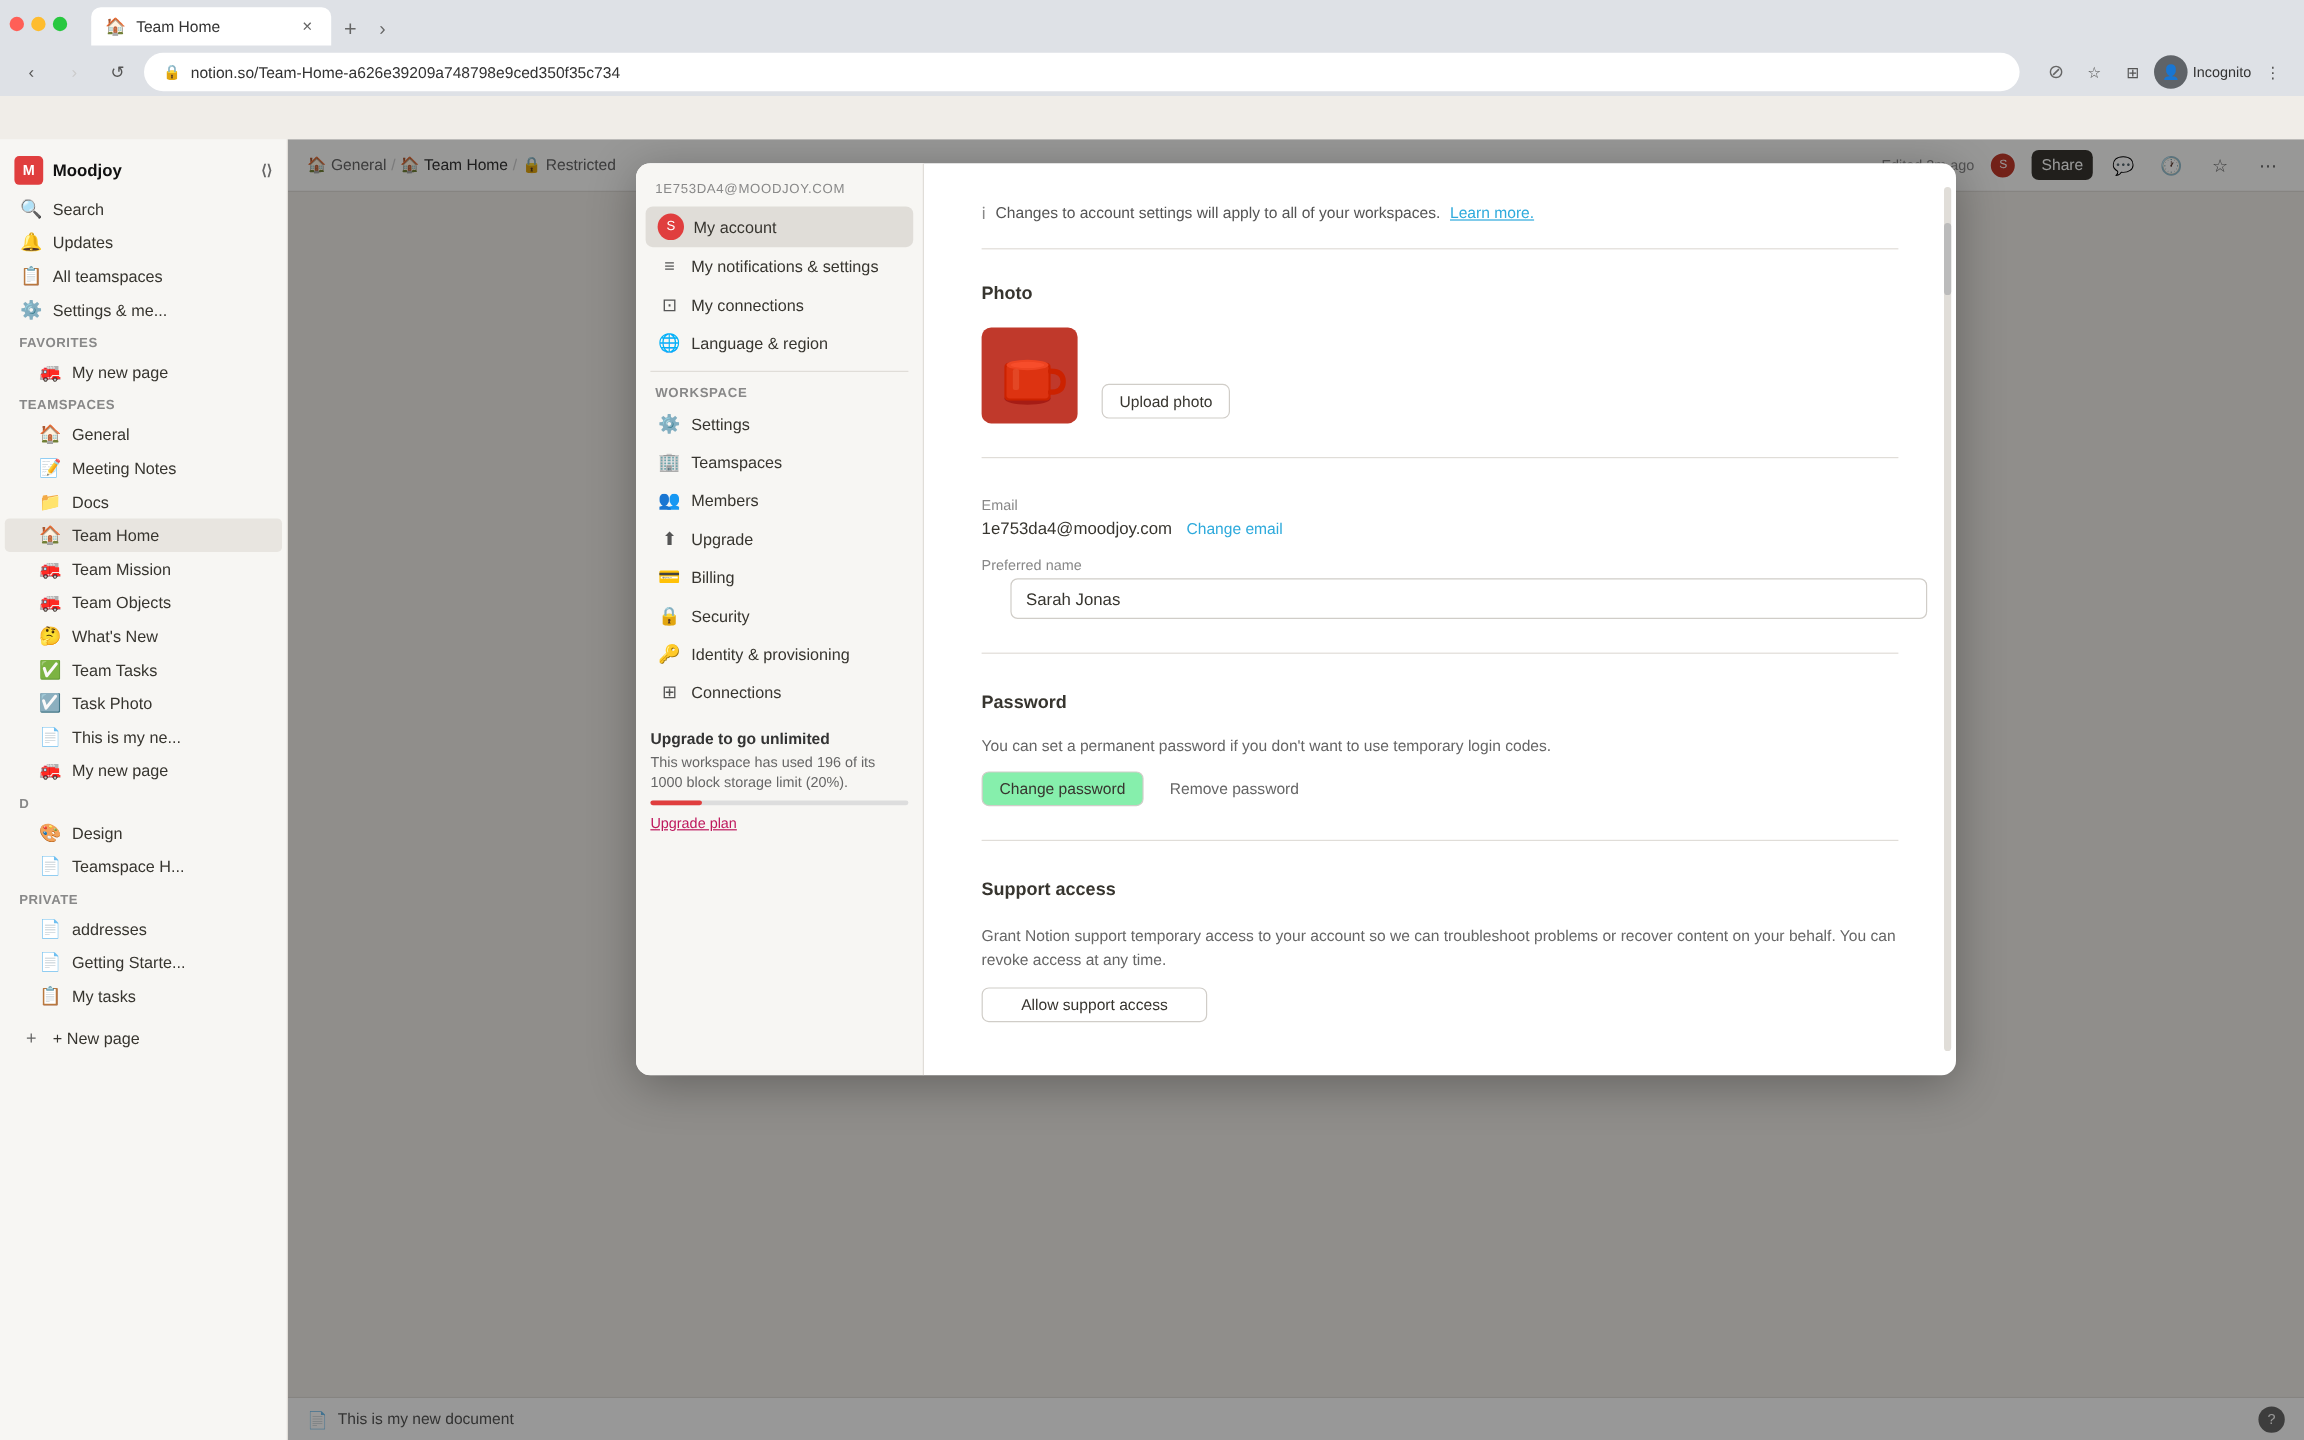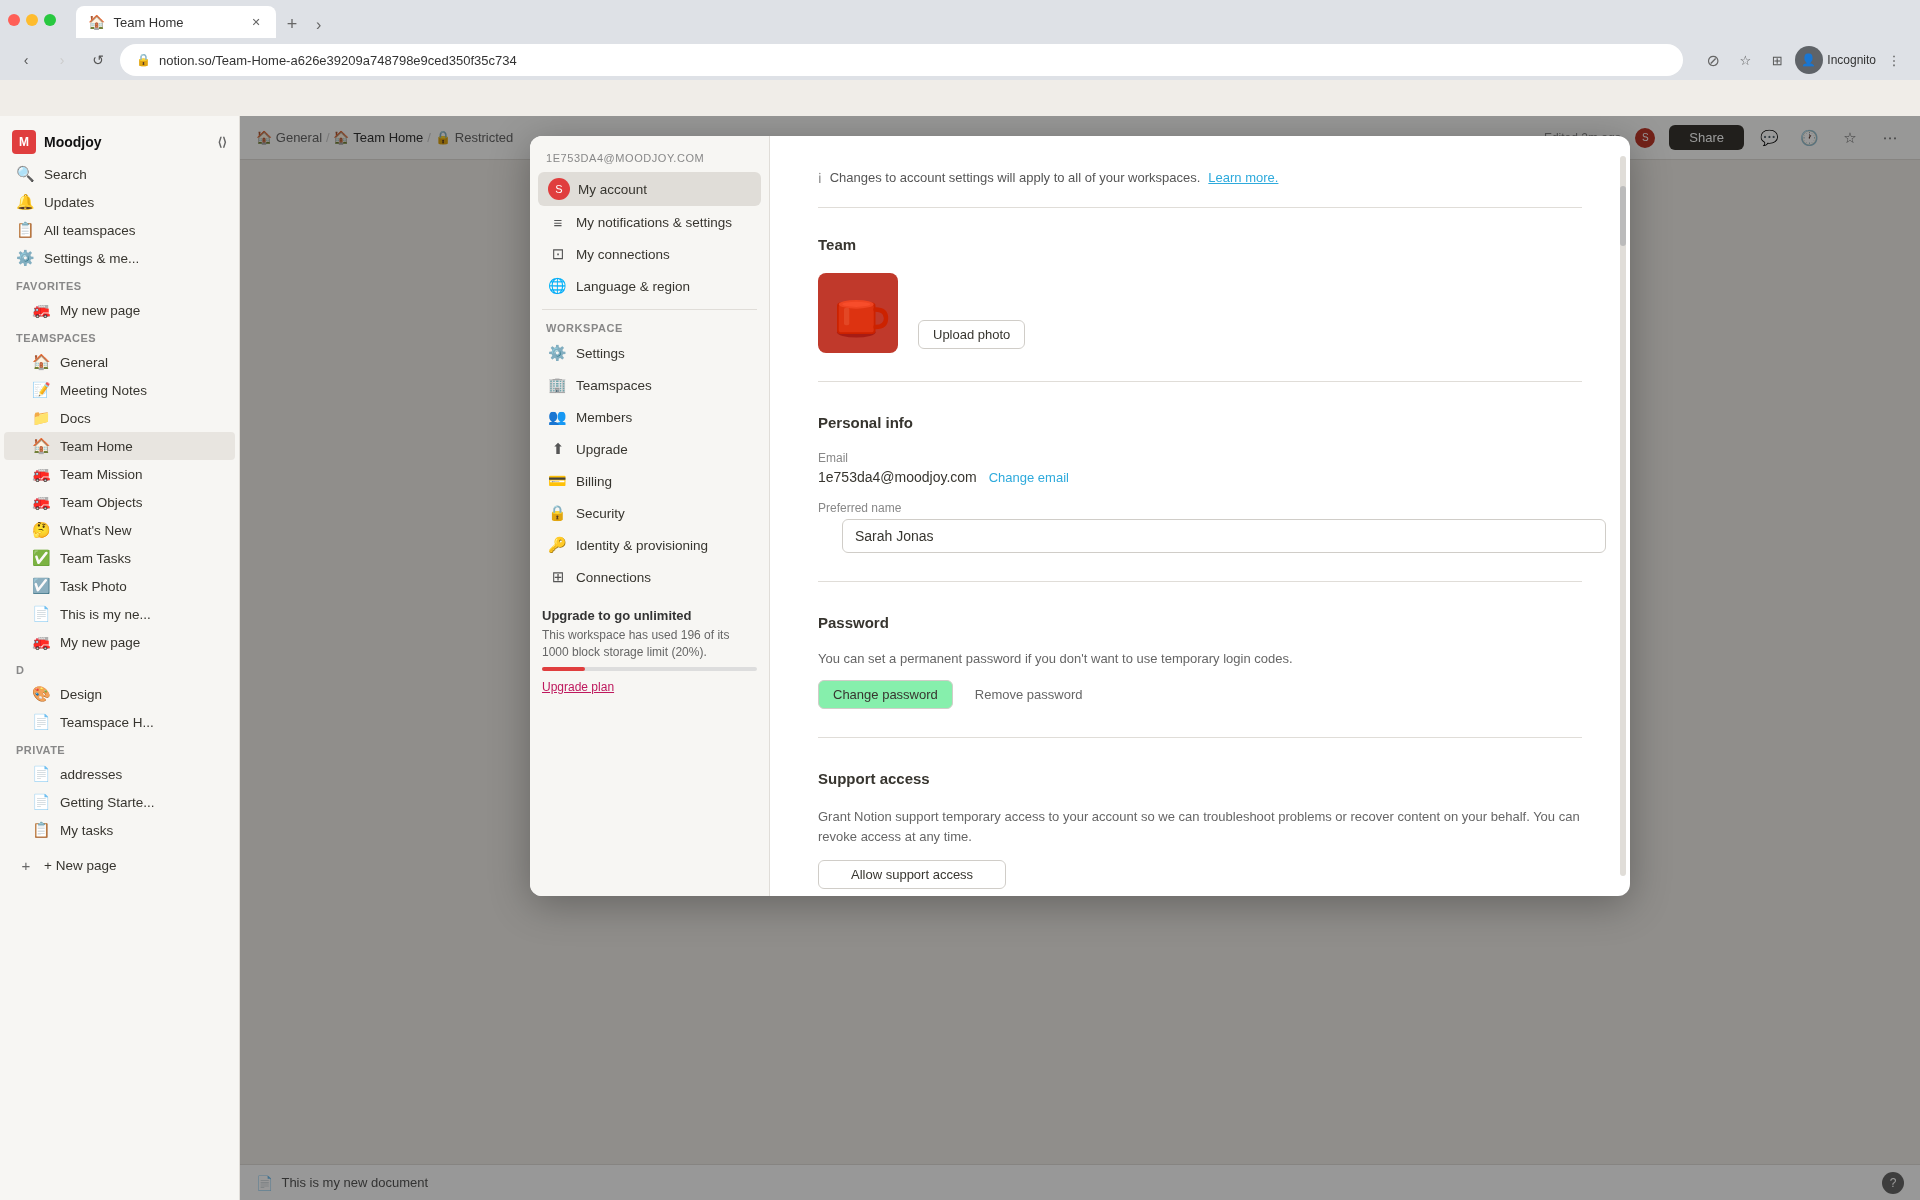--- a/index.html
+++ b/index.html
@@ -273,21 +273,21 @@
       font-size: 13px;
       color: #37352f;
       cursor: pointer;
       padding: 4px 8px;
       border-radius: 4px;
     }
     .header-btn.share {
       background: #37352f;
       color: white;
       font-weight: 500;
-      padding: 5px 20px;
+      padding: 5px 8px;
       border-radius: 6px;
     }
     .header-icon-btn {
       width: 28px; height: 28px;
       border-radius: 4px;
       display: flex; align-items: center; justify-content: center;
       cursor: pointer;
       color: #666;
       font-size: 15px;
     }
@@ -845,42 +845,41 @@
         </div>
 
         <div class="settings-content">
           <div class="info-banner">
             <span class="info-icon">ℹ</span>
             <span>Changes to account settings will apply to all of your workspaces.</span>
             <span class="info-link">Learn more.</span>
           </div>
 
           <div class="photo-section">
-            <div class="section-title">Team</div>
+            <div class="section-title">Photo</div>
             <div class="photo-container">
               <div class="avatar-large">
 
                 <svg class="mug-svg" viewBox="0 0 80 80">
                   <ellipse cx="38" cy="62" rx="22" ry="6" fill="#8B0000" opacity="0.5"></ellipse>
                   <rect x="16" y="28" width="44" height="36" rx="4" fill="#CC2200"></rect>
                   <rect x="18" y="30" width="40" height="32" rx="3" fill="#DD3311"></rect>
                   <ellipse cx="38" cy="30" rx="20" ry="5" fill="#EE4422"></ellipse>
                   <path d="M60 36 Q72 36 72 46 Q72 56 60 56" stroke="#CC2200" stroke-width="5" fill="none" stroke-linecap="round"></path>
                   <ellipse cx="38" cy="30" rx="16" ry="3" fill="#FF5533" opacity="0.5"></ellipse>
                   <rect x="24" y="34" width="6" height="20" rx="2" fill="#EE6644" opacity="0.4"></rect>
                 </svg>
               </div>
               <button class="upload-btn">
                 <span>Upload photo</span>
               </button>
             </div>
           </div>
 
           <div class="personal-info-section">
-            <div class="section-title">Personal info</div>
 
             <div class="field-label">Email</div>
             <div class="field-value">
               <span>1e753da4@moodjoy.com</span>
               <span class="change-link">Change email</span>
             </div>
 
             <div class="field-label">Preferred name</div>
             <input class="text-input" type="text" value="Sarah Jonas" style="">
           </div>

